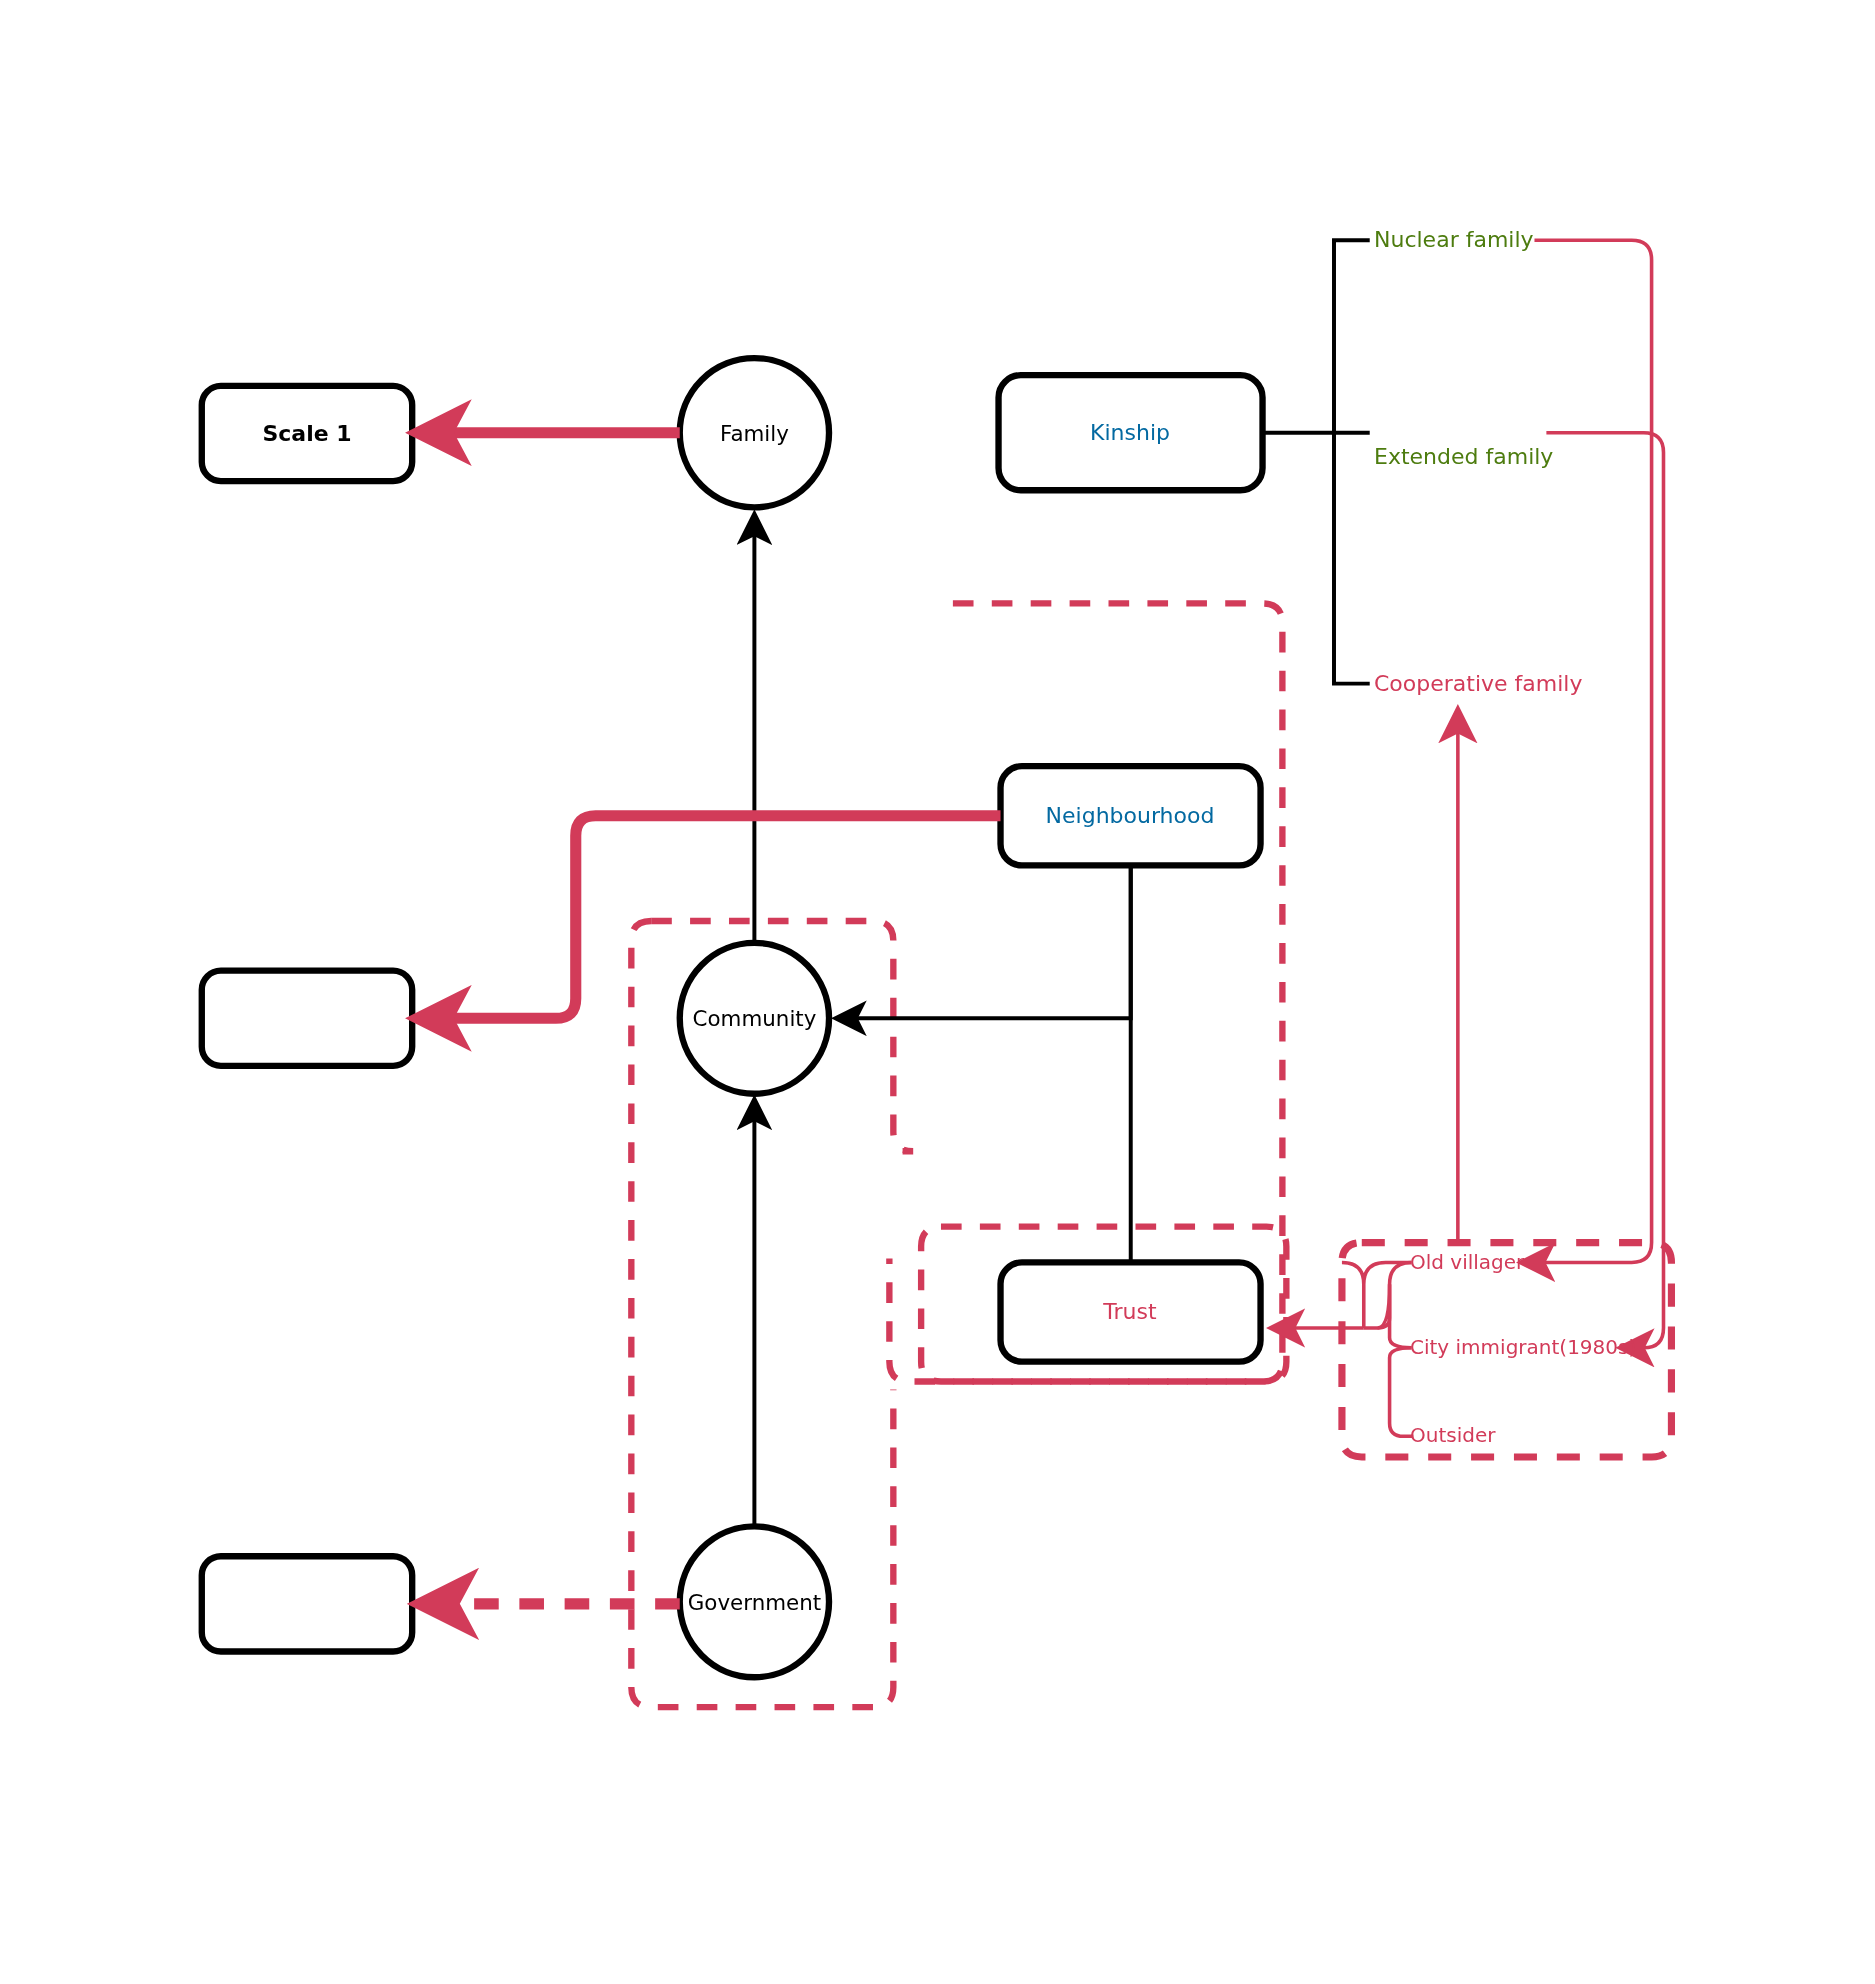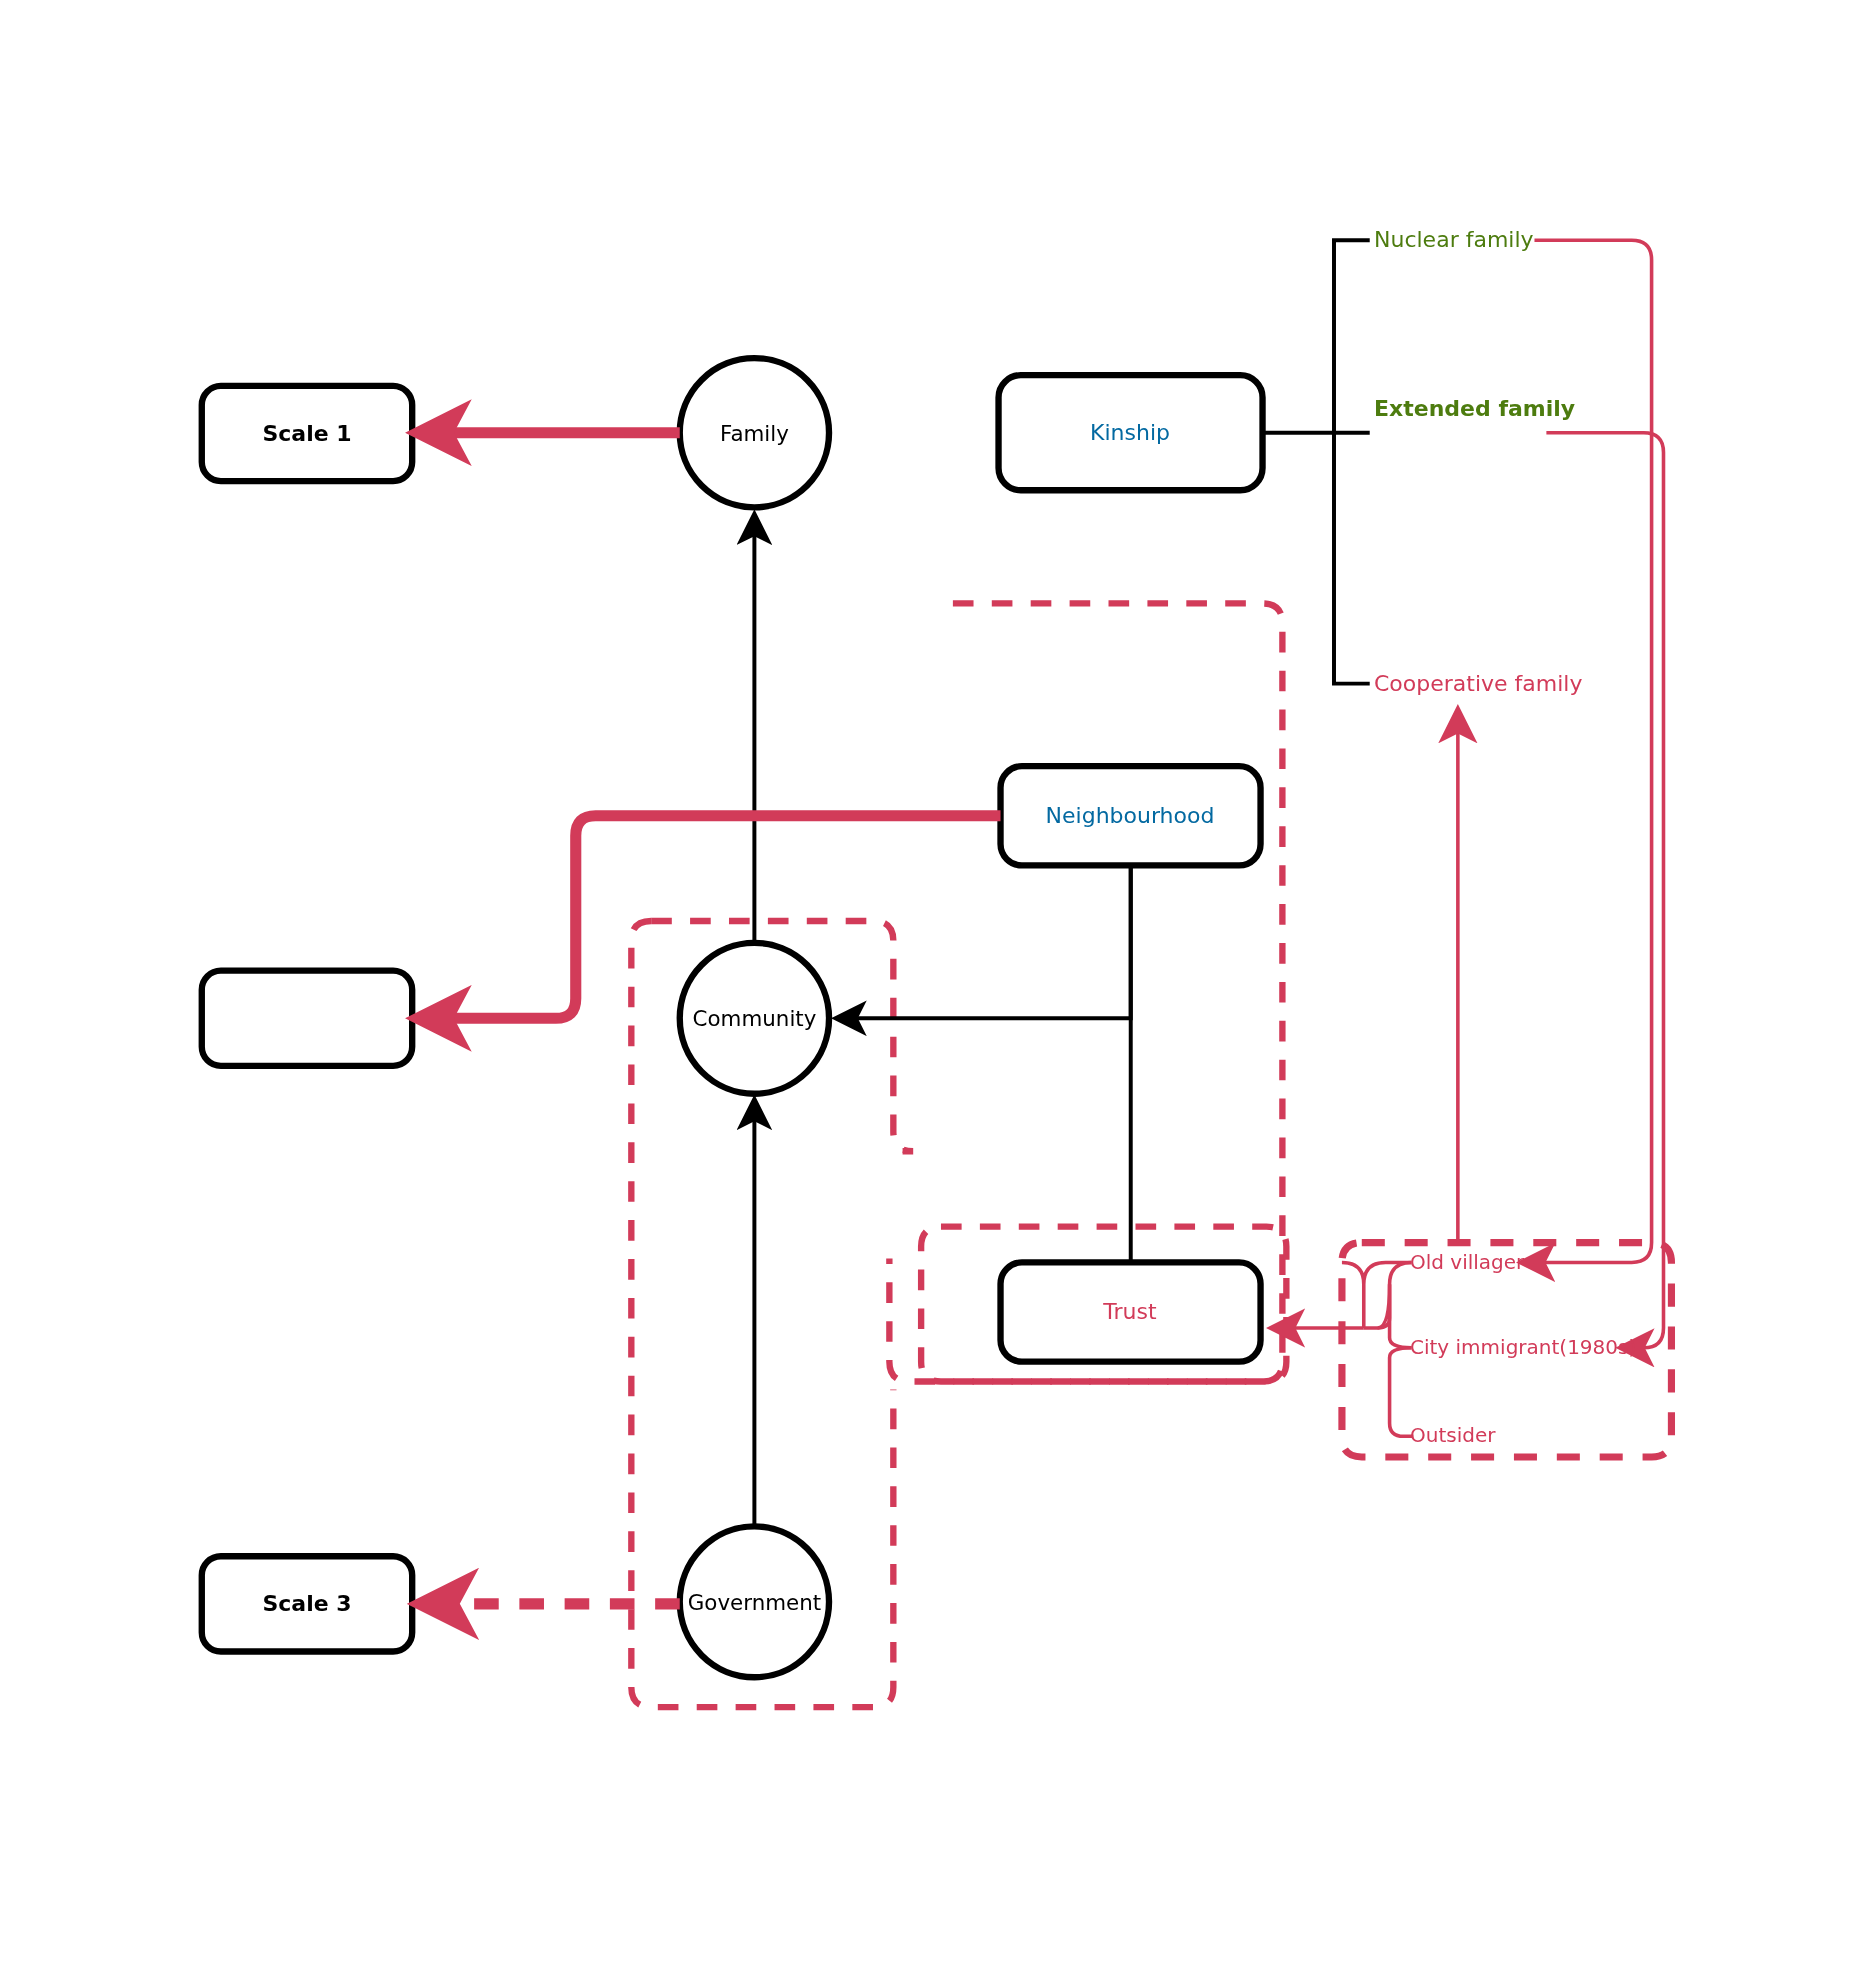--- a/index.html
+++ b/index.html
@@ -98,32 +98,31 @@
     <path d="M 3555 3180 Q 3500 3180 3500 3235 L 3500 3320 Q 3500 3345 3470 3345 L 3435 3345" fill="none" stroke="#D23B59" stroke-width="9"></path>
     <path d="M 3555 3395 Q 3500 3395 3500 3370 L 3500 3235 Q 3500 3345 3470 3345" fill="none" stroke="#D23B59" stroke-width="9"></path>
     <path d="M 3555 3395 Q 3500 3395 3500 3420 L 3500 3585 Q 3500 3618 3535 3618 L 3560 3618" fill="none" stroke="#D23B59" stroke-width="9"></path>
 
     <path d="M 3435 3345 L 3205 3345" fill="none" stroke="#D23B59" stroke-width="9" marker-end="url(#arrowRedThin)"></path>
 
     <line x1="3672" y1="3130" x2="3672" y2="1790" stroke="#D23B59" stroke-width="9" marker-end="url(#arrowRedThin)"></line>
   </svg>
 
   <div class="node-label scale-label" style="left:202px;top:386px;width:210px;height:95px;">Scale 1</div>
-  <div class="node-label scale-label" style="left:202px;top:1556px;width:210px;height:95px;">Scale 3</div>
 
   <div class="node-label circle-label" style="left:680px;top:398px;width:149px;height:70px;">Family</div>
   <div class="node-label circle-label" style="left:675px;top:983px;width:159px;height:70px;">Community</div>
   <div class="node-label circle-label" style="left:671px;top:1567px;width:167px;height:70px;">Government</div>
 
   <div class="node-label box-label" style="left:998px;top:375px;width:264px;height:115px;">Kinship</div>
   <div class="node-label box-label" style="left:1000px;top:766px;width:260px;height:99px;">Neighbourhood</div>
   <div class="node-label box-label-red" style="left:1000px;top:1262px;width:260px;height:99px;">Trust</div>
 
   <div class="branch-label" style="left:1374px;top:227px;">Nuclear family</div>
-  <div class="branch-label" style="left:1374px;top:396px;font-weight:bold;">Extended family</div>
+  <div class="branch-label" style="left:1374px;top:444px;">Extended family</div>
   <div class="branch-label-red" style="left:1374px;top:671px;">Cooperative family</div>
 
   <div class="actor-label" style="left:1410px;top:1250px;">Old villager</div>
   <div class="actor-label" style="left:1410px;top:1335px;">City immigrant(1980s)</div>
   <div class="actor-label" style="left:1410px;top:1423px;">Outsider</div>
 
 </div>
 
 
 </body></html>

